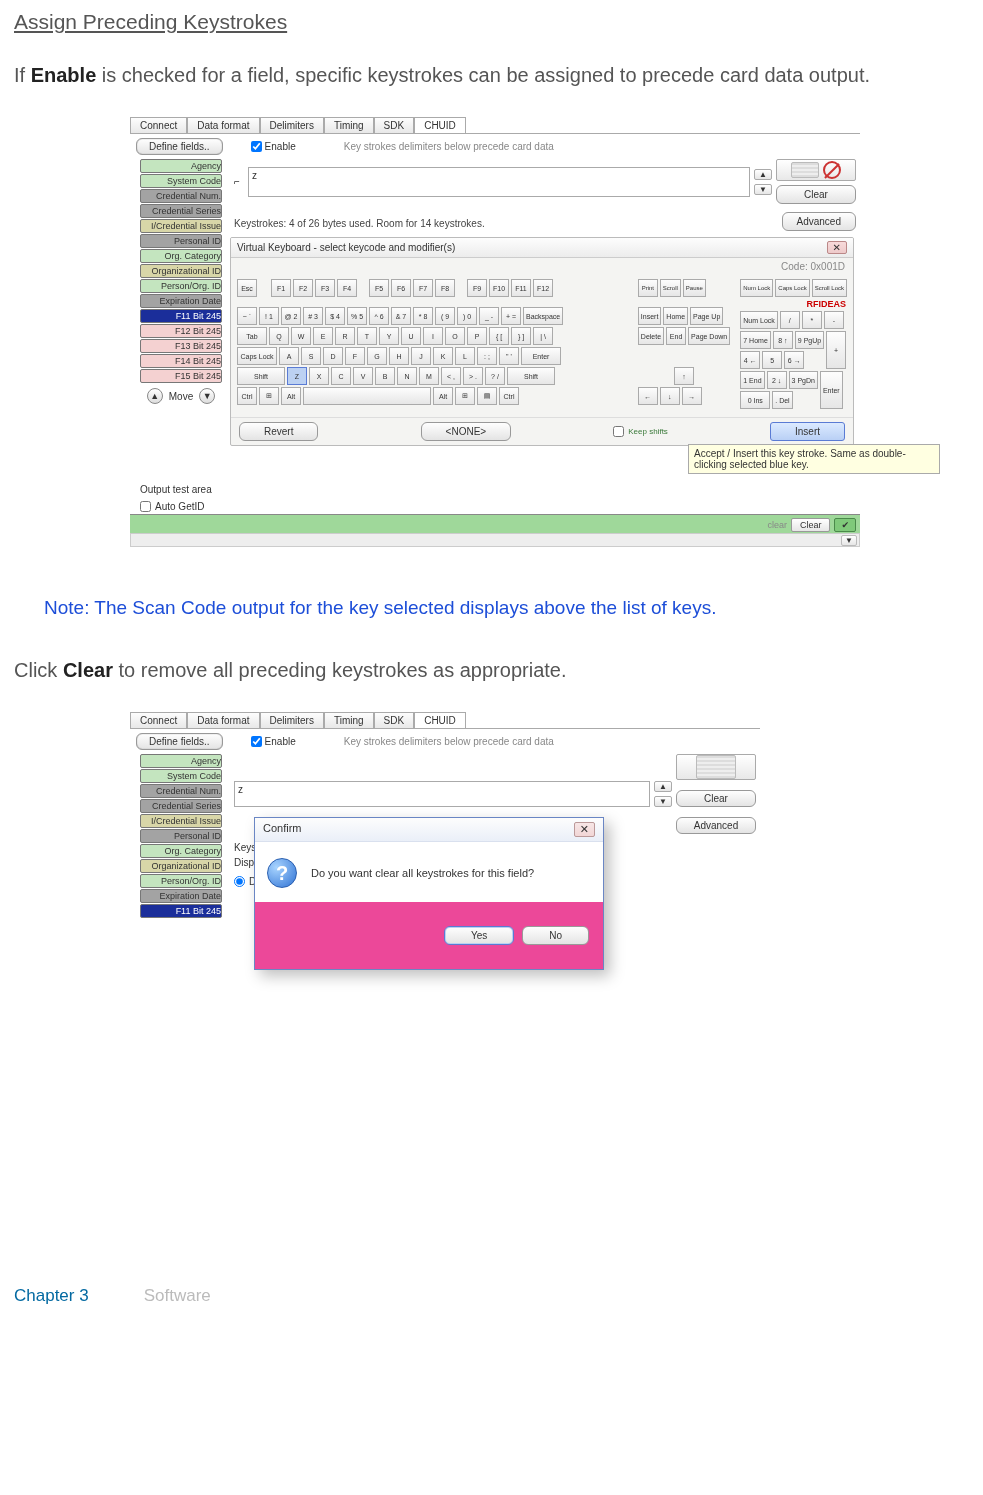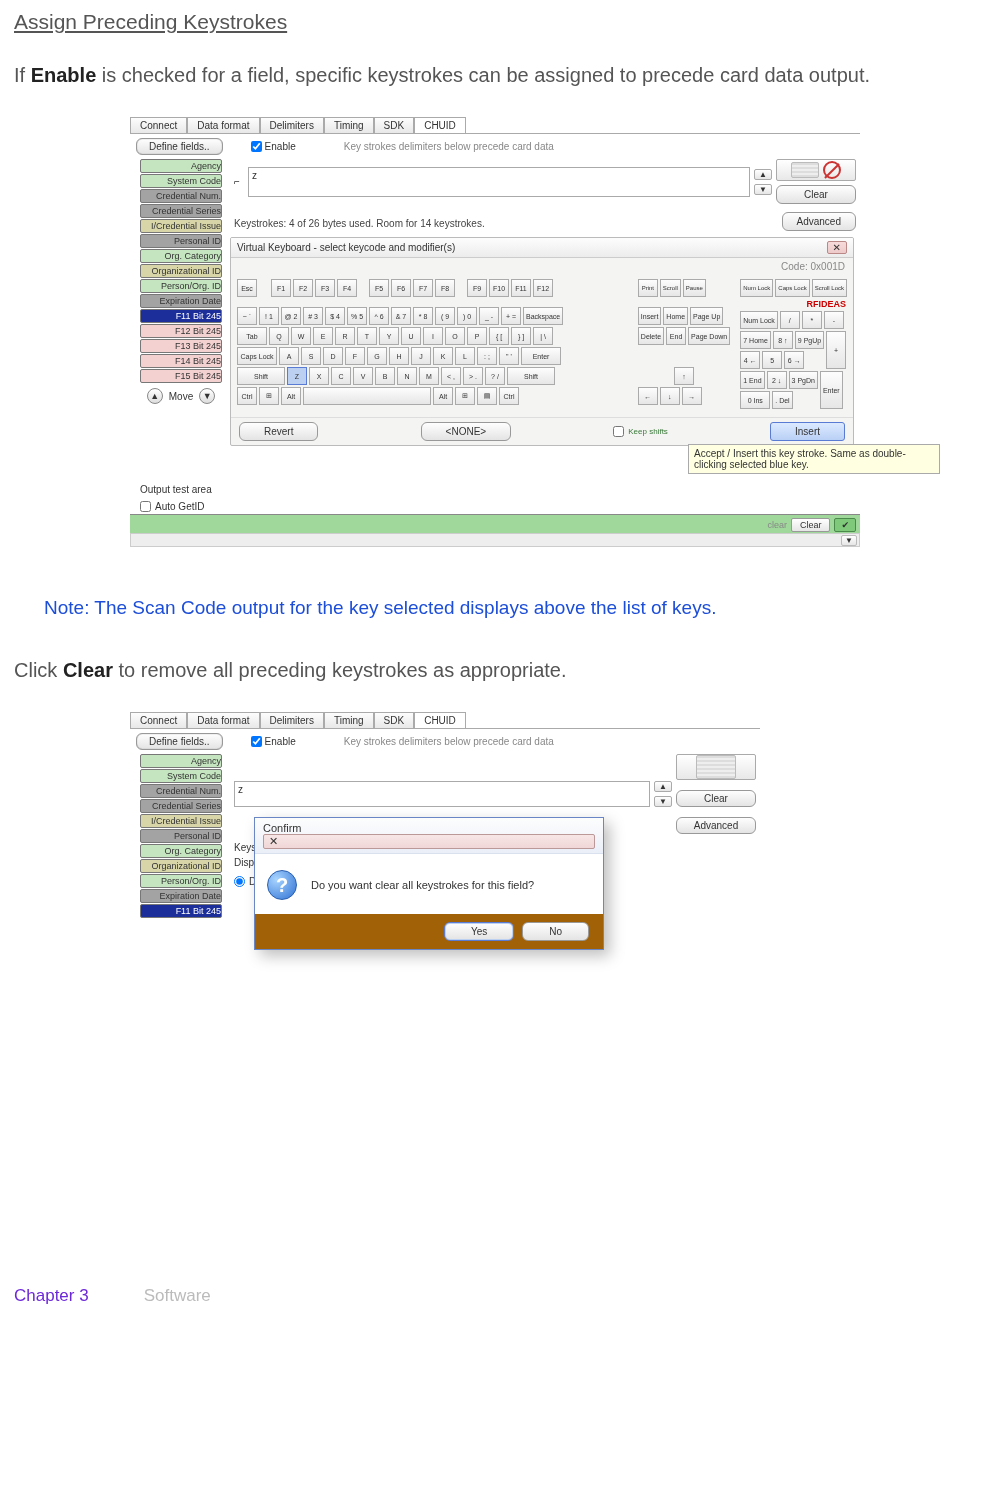--- a/index.html
+++ b/index.html
@@ -82,32 +82,32 @@
   .bottom-scroll .sc{ border:1px solid #bbb; background:linear-gradient(#fff,#e6e6e6); font-size:8px; padding:0 3px; border-radius:2px;}
 
   
   .shot2 { width: 630px; margin-left:116px; font-size:10px; border:0;}
   .shot2 .right-col .z-row .txtbox{min-height:26px;}
   .shot2 .btns-col2 { display:flex; flex-direction:column; gap:10px; width:80px;}
   .shot2 .btns-col2 .icon-box{ height:26px; }
   .shot2 .info-area{ position:relative; height:130px; padding:6px 0 0 4px; font-size:10px; color:#333;}
   .radio{ width:11px; height:11px;}
   .dlg{ position:absolute; left:24px; top:-19px; width:350px; background:#fff; border:1px solid #6a86c4; box-shadow:6px 6px 14px rgba(0,0,0,.25); font-size:11px;}
-  .dlg-title{ background:linear-gradient(#fdfdfd,#eaeff8); padding:4px 8px; display:flex; justify-content:space-between; font-size:11px; border-bottom:1px solid #d9e0ee;flex-direction:column;}
+  .dlg-title{ background:linear-gradient(#fdfdfd,#eaeff8); padding:4px 8px; display:flex; justify-content:space-between; font-size:11px; border-bottom:1px solid #d9e0ee;}
   .dlg-title .dlg-close{ border:1px solid #b99; background:linear-gradient(#f7e6e6,#f1d6d6); padding:0 5px; border-radius:2px; }
   .dlg-body{ padding:16px 12px 14px 12px; display:flex; align-items:center; gap:14px;}
   .q-icon{ width:30px; height:30px; border-radius:50%; background:radial-gradient(circle at 30% 30%, #a8d4ff, #2f72d4); color:#fff; font-weight:bold; font-size:20px; display:flex; align-items:center; justify-content:center; border:1px solid #2a5fb0;}
-  .dlg-btns{ background:#a16207; padding:8px 14px; display:flex; justify-content:flex-end; gap:8px; }
+  .dlg-btns{ background:#ec4899; padding:24px 14px; display:flex; justify-content:flex-end; gap:8px; }
   .dlg-btns .btn-std{ padding:3px 26px;}
   .dlg-btns .btn-std.yes{ border-color:#5a7bd4; box-shadow:0 0 0 1px #bcd1f2 inset;}
   .kb-mini{ width:40px; height:24px; border:1px solid #bbb; border-radius:2px; background:repeating-linear-gradient(#ddd,#ddd 2px,#eee 2px,#eee 4px);}
 
   
   .footer { margin-top: 320px; display: flex; gap: 55px; font-size: 17px; }
-  .footer .chap { color: #6d28d9; font-weight:400;}
+  .footer .chap { color: #0369a1; font-weight:400;}
   .footer .soft { color: #bbb; font-weight:400;}
 </style>
 </head>
 <body>
 
 <h2 class="title">Assign Preceding Keystrokes</h2>
 <p class="body-text">
   <span>If </span><span class="bold">Enable</span><span> is checked for a field, specific keystrokes can be assigned to precede card data output.</span>
 </p>
 

